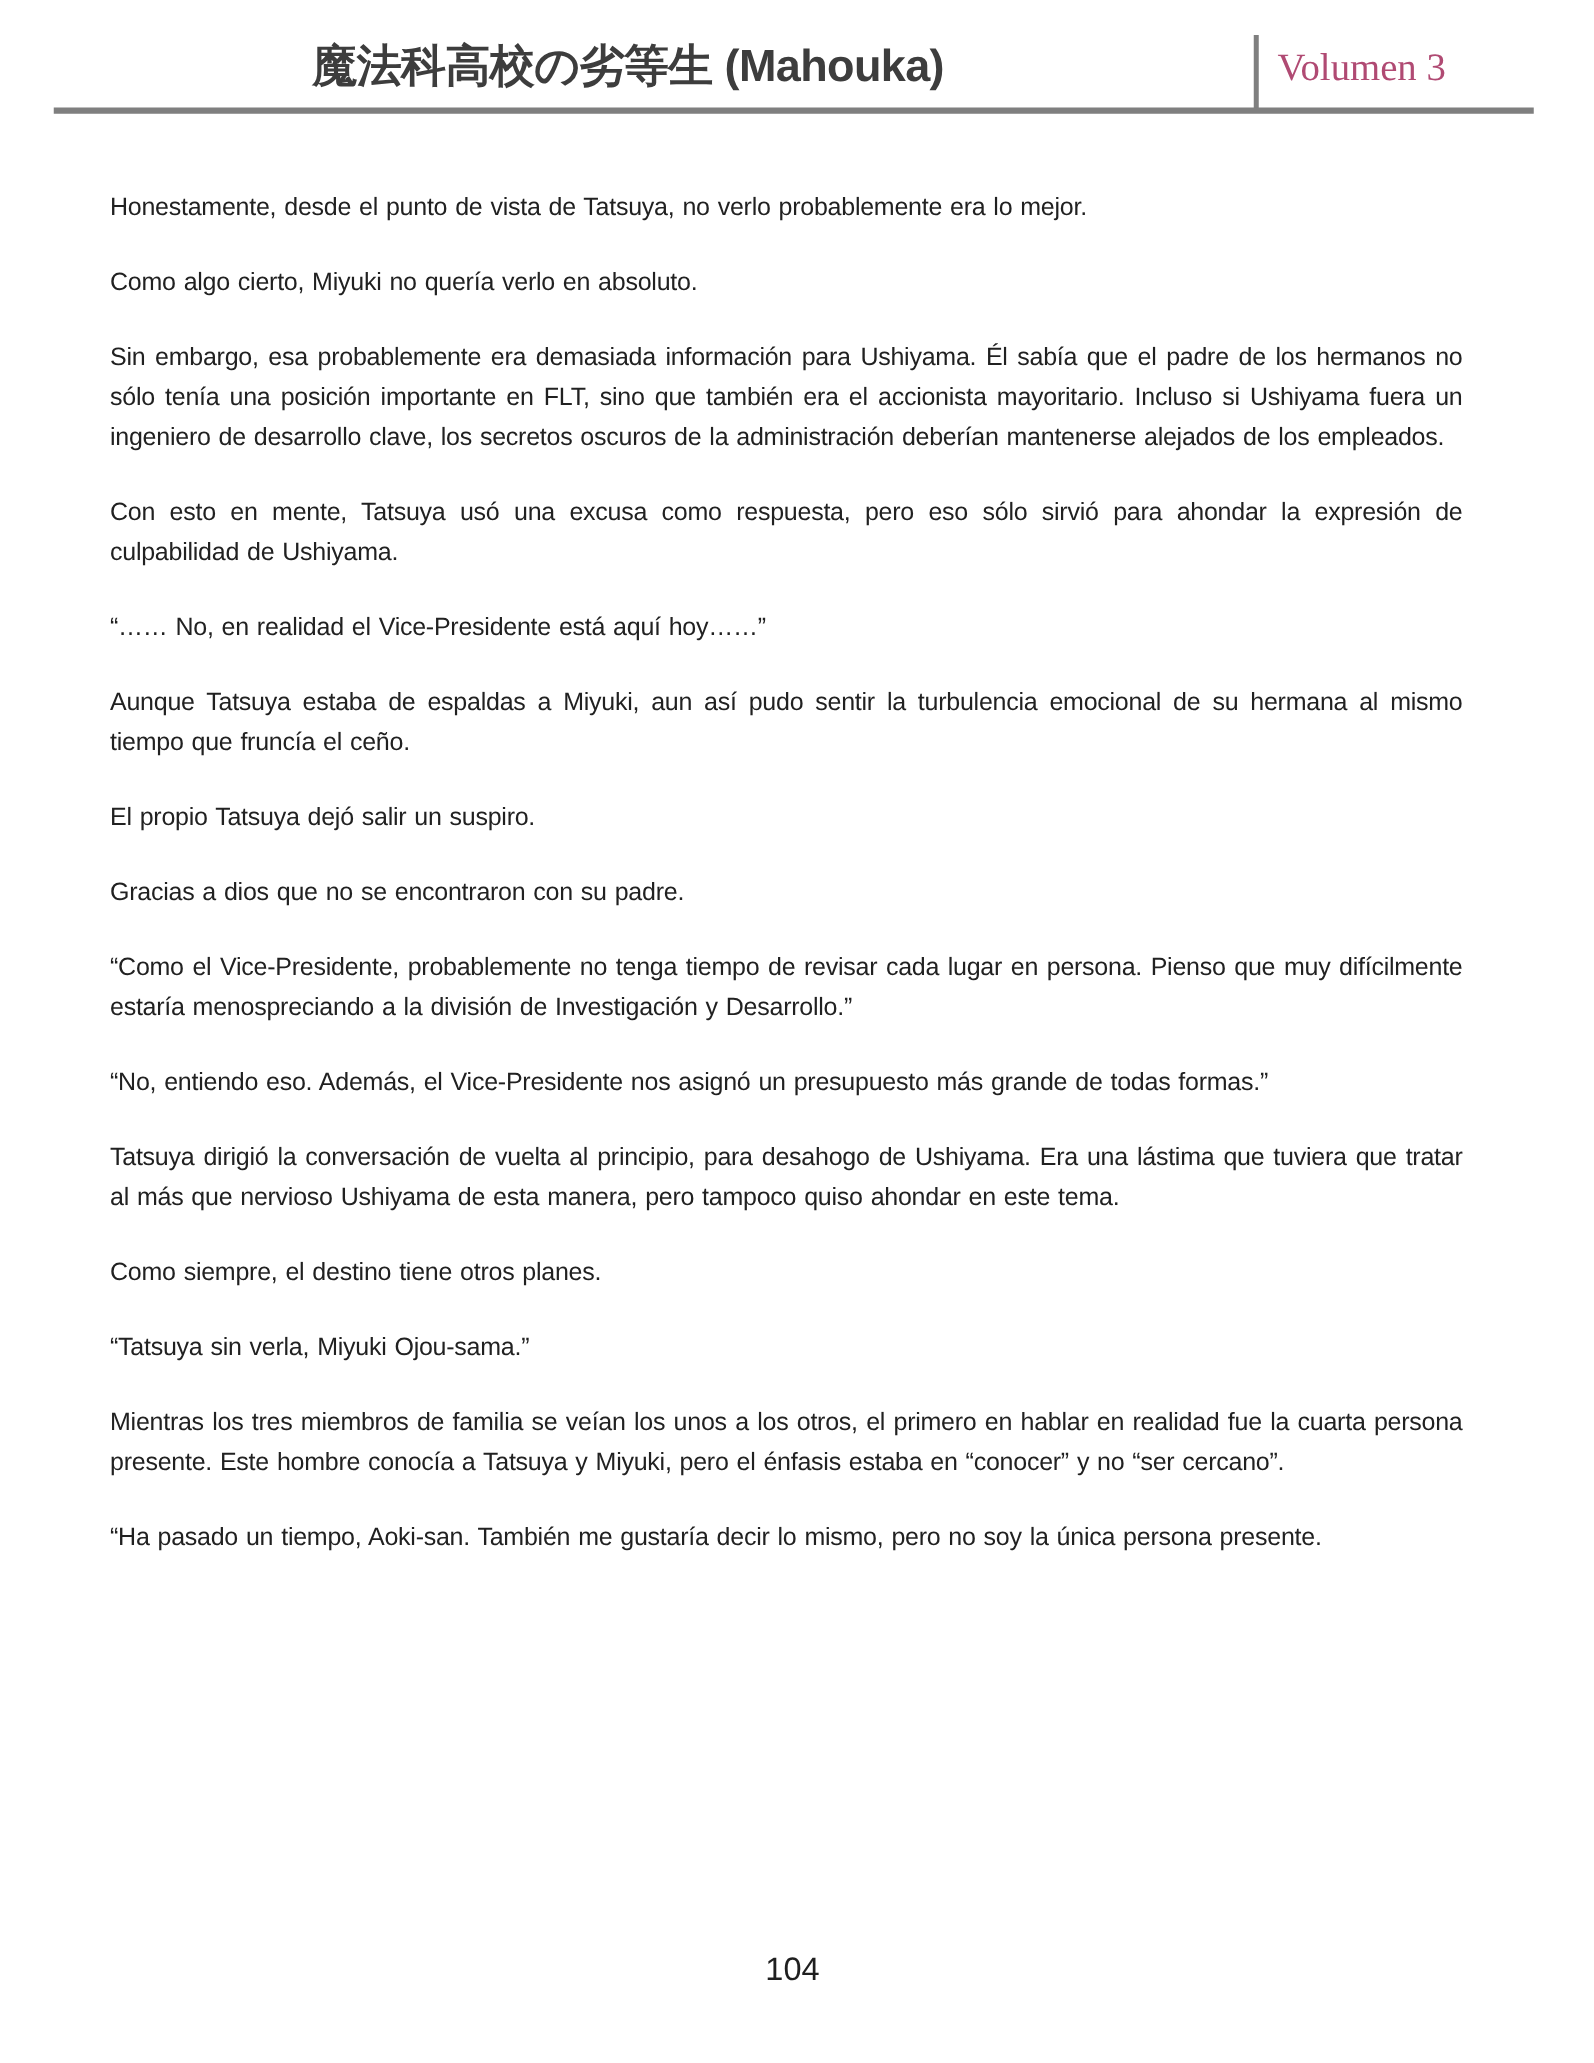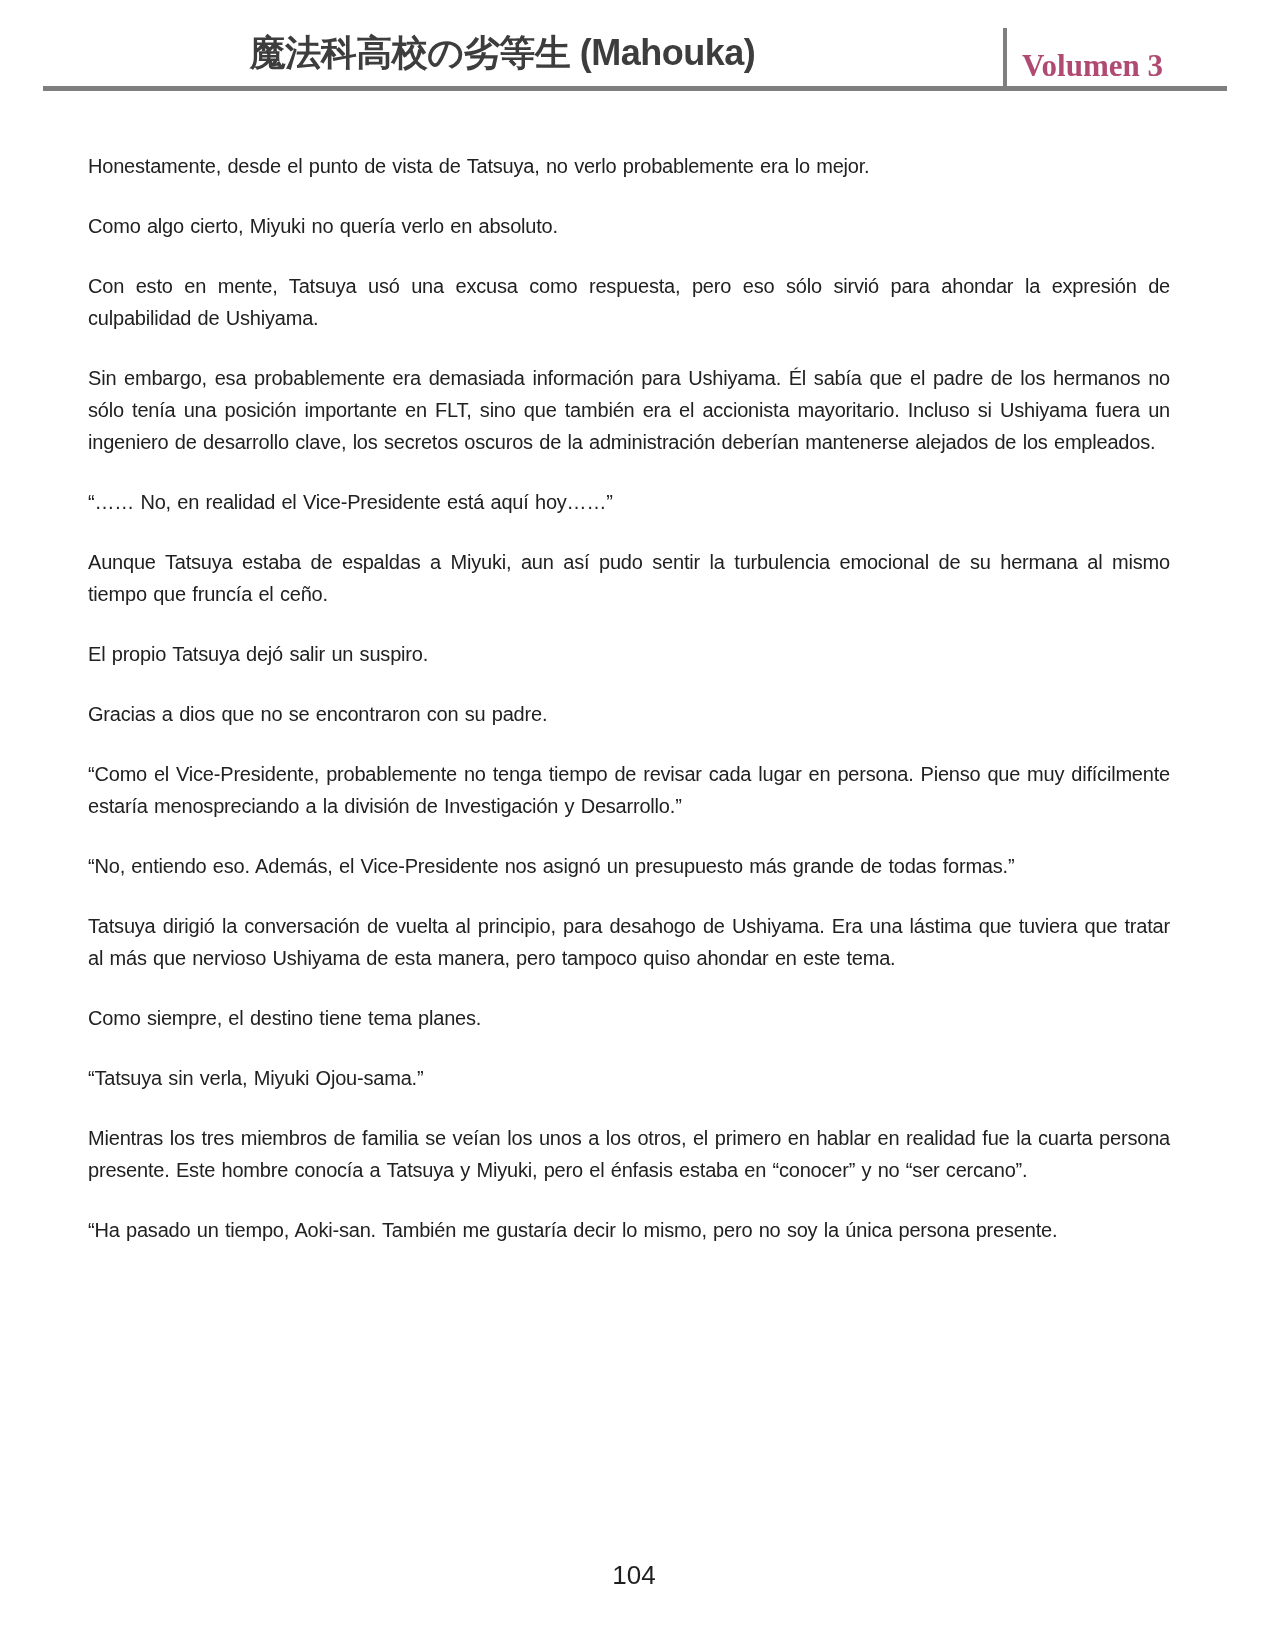--- a/index.html
+++ b/index.html
@@ -36,23 +36,23 @@
     position: absolute;
     left: 1003px;
     top: 28px;
     width: 4px;
     height: 60px;
     background: #7f7f7f;
   }
   .header-volume {
     position: absolute;
     left: 1022px;
-    top: 46px;
+    top: 34px;
     font-family: "Liberation Serif", serif;
-    font-weight: bold;
+    font-weight: normal;
     font-size: 31px;
     line-height: 40px;
     color: #b04a73;
     white-space: nowrap;
   }
   .header-hrule {
     position: absolute;
     left: 43px;
     top: 86px;
     width: 1184px;
@@ -97,30 +97,30 @@
   <header>
     <div class="header-title">魔法科高校の劣等生 (Mahouka)</div>
     <div class="header-vline"></div>
     <div class="header-volume">Volumen 3</div>
     <div class="header-hrule"></div>
   </header>
 
   <main class="body-text">
     <p>Honestamente, desde el punto de vista de Tatsuya, no verlo probablemente era lo mejor.</p>
     <p>Como algo cierto, Miyuki no quería verlo en absoluto.</p>
+    <p>Sin embargo, esa probablemente era demasiada información para Ushiyama. Él sabía que el padre de los hermanos no sólo tenía una posición importante en FLT, sino que también era el accionista mayoritario. Incluso si Ushiyama fuera un ingeniero de desarrollo clave, los secretos oscuros de la administración deberían mantenerse alejados de los empleados.</p>
     <p>Con esto en mente, Tatsuya usó una excusa como respuesta, pero eso sólo sirvió para ahondar la expresión de culpabilidad de Ushiyama.</p>
-    <p>Sin embargo, esa probablemente era demasiada información para Ushiyama. Él sabía que el padre de los hermanos no sólo tenía una posición importante en FLT, sino que también era el accionista mayoritario. Incluso si Ushiyama fuera un ingeniero de desarrollo clave, los secretos oscuros de la administración deberían mantenerse alejados de los empleados.</p>
     <p>“…… No, en realidad el Vice-Presidente está aquí hoy……”</p>
     <p>Aunque Tatsuya estaba de espaldas a Miyuki, aun así pudo sentir la turbulencia emocional de su hermana al mismo tiempo que fruncía el ceño.</p>
     <p>El propio Tatsuya dejó salir un suspiro.</p>
     <p>Gracias a dios que no se encontraron con su padre.</p>
     <p>“Como el Vice-Presidente, probablemente no tenga tiempo de revisar cada lugar en persona. Pienso que muy difícilmente estaría menospreciando a la división de Investigación y Desarrollo.”</p>
     <p>“No, entiendo eso. Además, el Vice-Presidente nos asignó un presupuesto más grande de todas formas.”</p>
     <p>Tatsuya dirigió la conversación de vuelta al principio, para desahogo de Ushiyama. Era una lástima que tuviera que tratar al más que nervioso Ushiyama de esta manera, pero tampoco quiso ahondar en este tema.</p>
-    <p>Como siempre, el destino tiene tema planes.</p>
+    <p>Como siempre, el destino tiene otros planes.</p>
     <p>“Tatsuya sin verla, Miyuki Ojou-sama.”</p>
     <p>Mientras los tres miembros de familia se veían los unos a los otros, el primero en hablar en realidad fue la cuarta persona presente. Este hombre conocía a Tatsuya y Miyuki, pero el énfasis estaba en “conocer” y no “ser cercano”.</p>
     <p>“Ha pasado un tiempo, Aoki-san. También me gustaría decir lo mismo, pero no soy la única persona presente.</p>
   </main>
 
   <div class="page-number">104</div>
 
 </div>
 
 </body></html>

